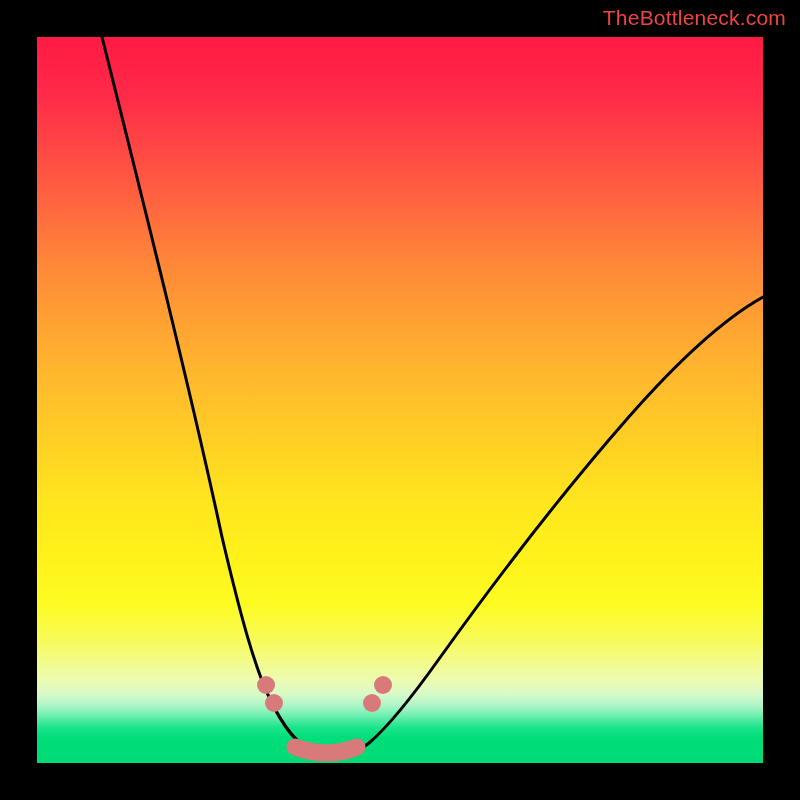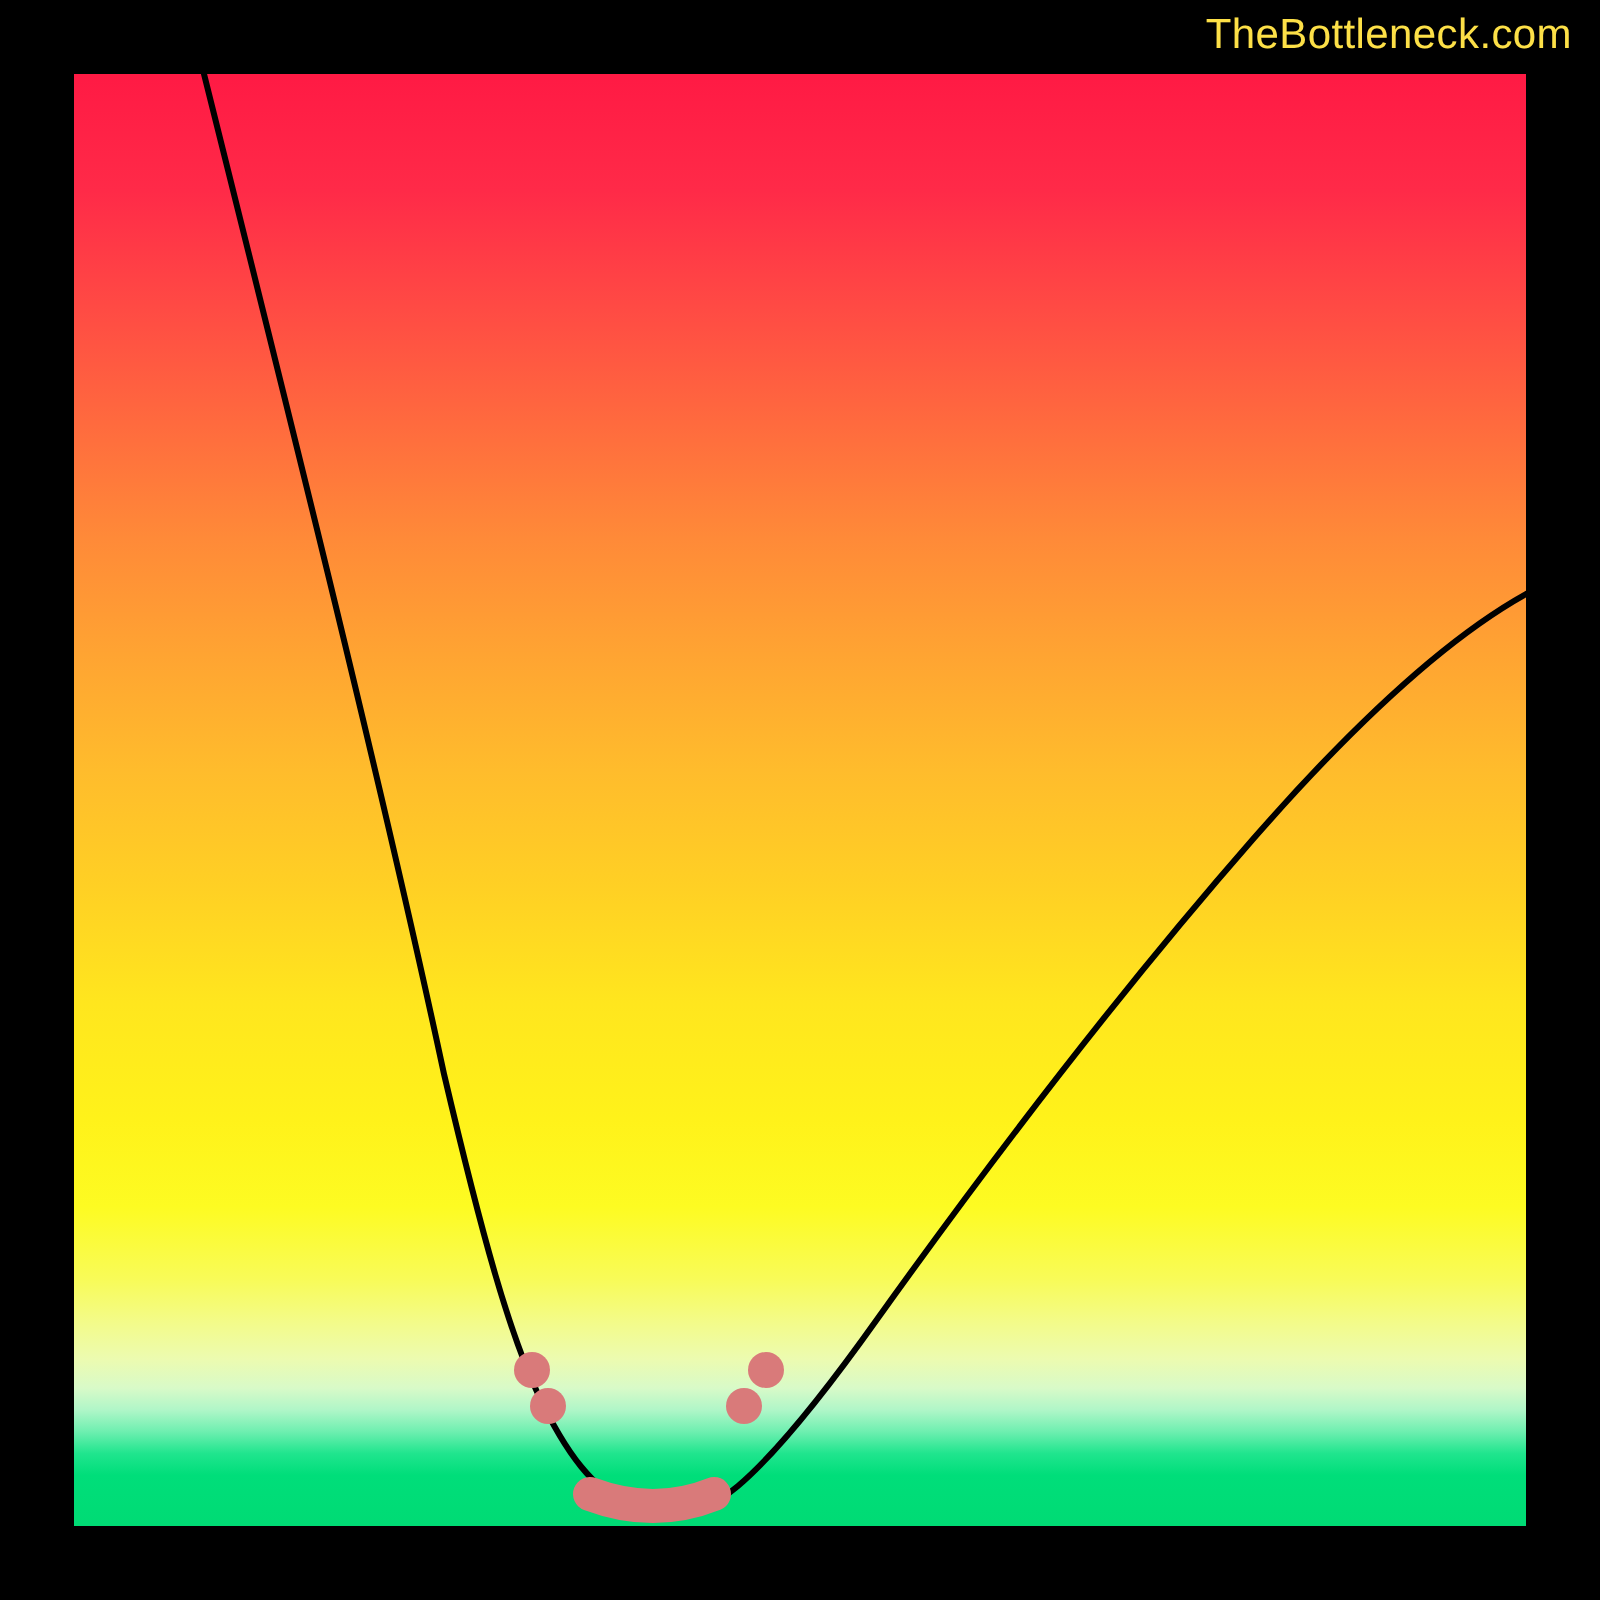--- a/index.html
+++ b/index.html
@@ -48,21 +48,21 @@
       #6eefb0 93.5%,
       #20e58e 95%,
       #00de7a 96.5%,
       #00db74 100%
     );
   }
   .watermark {
     position: absolute;
     top: 6px;
     right: 14px;
-    color: #fde047;
+    color: #ef4444;
     font-size: 21px;
     font-weight: 500;
     letter-spacing: 0.2px;
     z-index: 50;
   }
   svg.curves {
     position: absolute;
     inset: 0;
     width: 726px;
     height: 726px;

